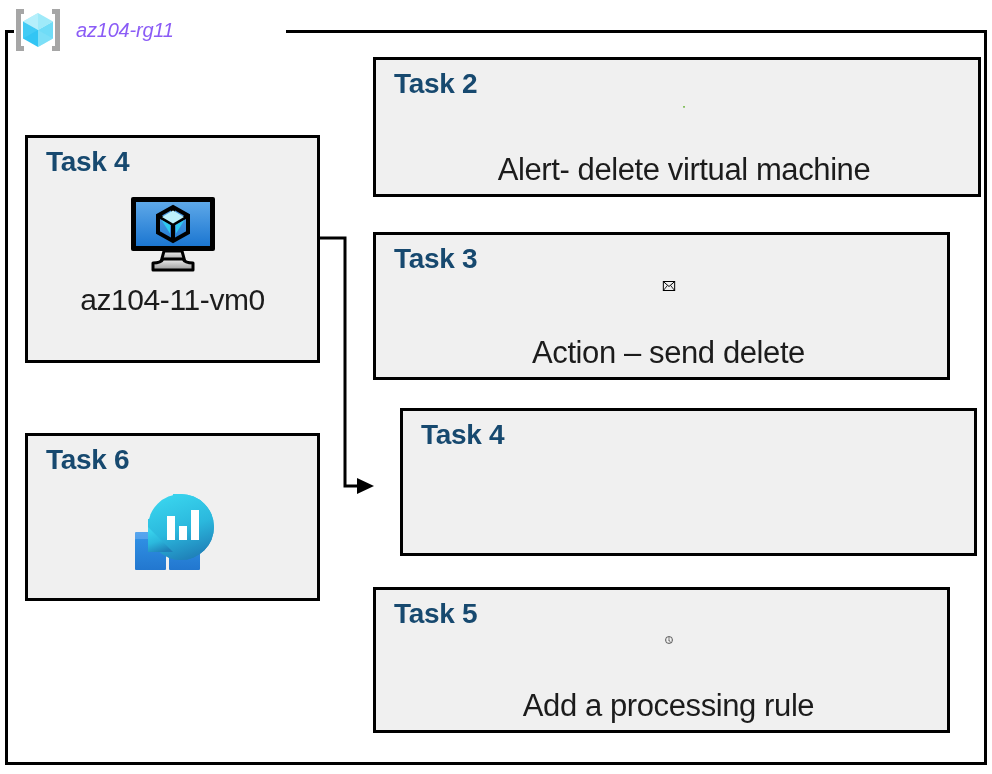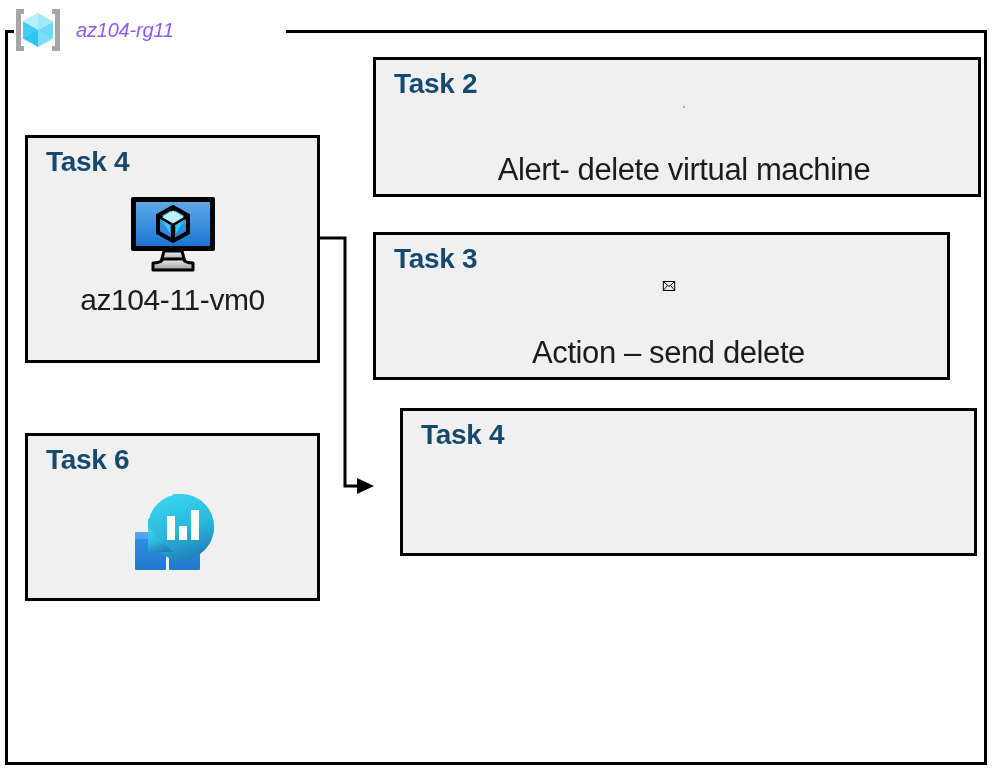--- a/index.html
+++ b/index.html
@@ -262,14 +262,31 @@
         <path d="M5 55 L27 27 M69 55 L47 27" fill="none" stroke="#000000" stroke-width="5"></path>
       </svg>
       <div class="card-row-label">Action – send delete</div>
     </div>
   </div>
 
   <div class="card" id="card-task4">
     <div class="card-title">Task 4</div>
   </div>
 
+  <div class="card" id="card-task5">
+    <div class="card-title">Task 5</div>
+    <div class="card-row-content">
+      <svg width="82" height="82" viewBox="0 0 82 82">
+        <circle cx="41" cy="41" r="36" fill="none" stroke="#000000" stroke-width="6"></circle>
+
+        <circle cx="41" cy="12" r="2.6" fill="#000000"></circle>
+        <circle cx="70" cy="41" r="2.6" fill="#000000"></circle>
+        <circle cx="41" cy="70" r="2.6" fill="#000000"></circle>
+        <circle cx="12" cy="41" r="2.6" fill="#000000"></circle>
+
+        <path d="M41 17 L41 44" stroke="#000000" stroke-width="5" stroke-linecap="round" fill="none"></path>
+        <path d="M41 44 L56 64" stroke="#000000" stroke-width="5" stroke-linecap="round" fill="none"></path>
+      </svg>
+      <div class="card-row-label">Add a processing rule</div>
+    </div>
+  </div>
 
 </div>
 
 </body></html>

